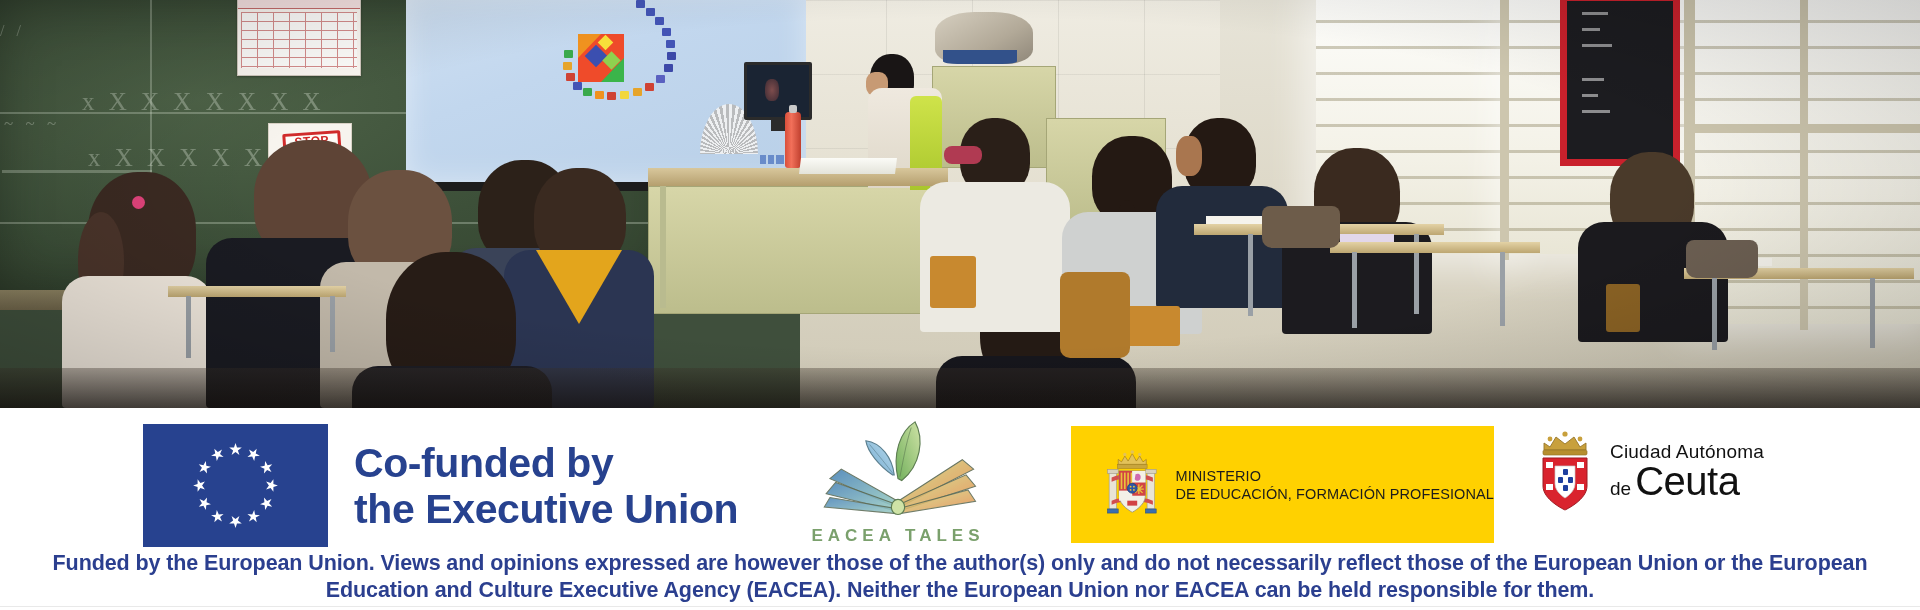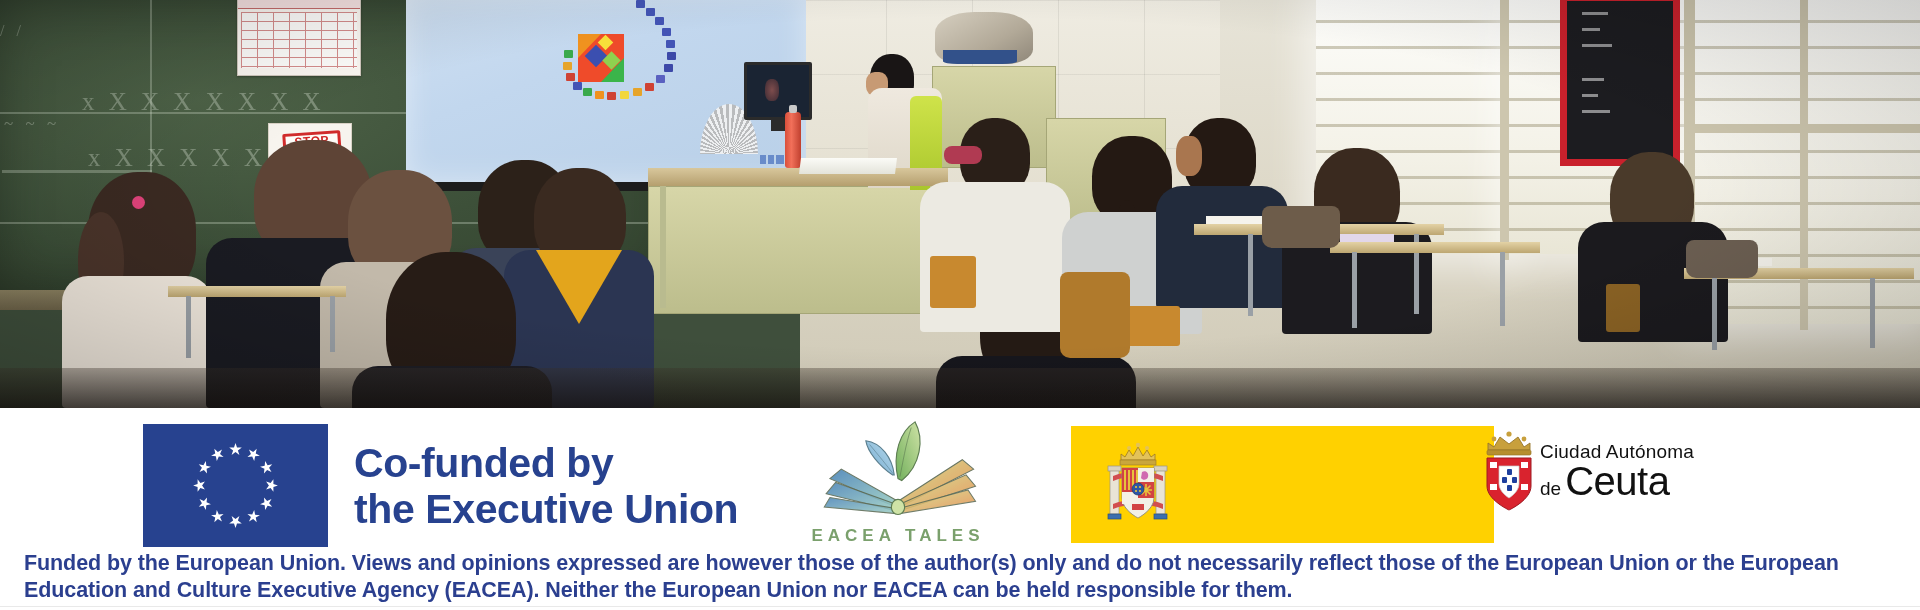--- a/index.html
+++ b/index.html
@@ -222,29 +222,29 @@
     color:#7aa06c;font-size:17px;letter-spacing:5px;font-weight:600;
   }
   
   .min-wrap{
     position:absolute;left:1071px;top:18px;width:423px;height:117px;
     background:#ffd100;display:flex;align-items:center;gap:16px;padding-left:34px;box-sizing:border-box;
   }
   .min-text{color:#1d1d1b;font-size:14.5px;line-height:18px;letter-spacing:.1px;white-space:nowrap;}
   .min-text .l1{font-size:14.5px;}
   
-  .ceuta-wrap{position:absolute;left:1478px;top:20px;display:flex;align-items:center;}
+  .ceuta-wrap{position:absolute;left:1534px;top:20px;display:flex;align-items:center;gap:14px;}
   .ceuta-text{line-height:1;}
   .ceuta-l1{font-size:19px;color:#111;letter-spacing:.2px;}
   .ceuta-l2{font-size:19px;color:#111;display:flex;align-items:baseline;gap:4px;}
   .ceuta-big{font-size:40px;letter-spacing:-0.5px;}
   
   .disclaimer{
     position:absolute;left:0;top:142px;width:1920px;
-    text-align:left;color:#2b3f8f;font-weight:bold;
+    text-align:center;color:#2b3f8f;font-weight:bold;
     font-size:21.5px;line-height:27px;letter-spacing:-0.1px;
     padding:0 24px;box-sizing:border-box;
   }
   .hr-bottom{position:absolute;left:0;bottom:3px;width:1920px;height:1px;background:#e9e9e9;}
 </style>
 </head>
 <body>
 
 <div class="page">
 
@@ -563,20 +563,22 @@
           <circle cx="33" cy="47" r="6" fill="#2d56a5" stroke="#1f3c75" stroke-width="0.8"></circle>
           <g fill="#e8c33c">
               <circle cx="31" cy="45" r="1.1"></circle>
               <circle cx="35" cy="45" r="1.1"></circle>
               <circle cx="31" cy="49" r="1.1"></circle>
               <circle cx="35" cy="49" r="1.1"></circle>
             </g>
           <path d="M27 62 h12 v6 h-12 Z" fill="#d24343"></path>
         </svg>
         <div class="min-text">
+          <div class="l1">MINISTERIO</div>
+          <div>DE EDUCACIÓN, FORMACIÓN PROFESIONAL</div>
         </div>
       </div>
 
       <div class="ceuta-wrap">
         <svg viewBox="0 0 62 86" width="62" height="86" aria-hidden="true">
 
           <path d="M10 22 L10 15 L16 19 L22 9 L31 16 L40 9 L46 19 L52 15 L52 22 Z" fill="#c8a03c" stroke="#96762a" stroke-width="0.9"></path>
           <circle cx="16" cy="11" r="2.4" fill="#c8a03c"></circle>
             <circle cx="31" cy="6" r="2.6" fill="#c8a03c"></circle>
             <circle cx="46" cy="11" r="2.4" fill="#c8a03c"></circle>

